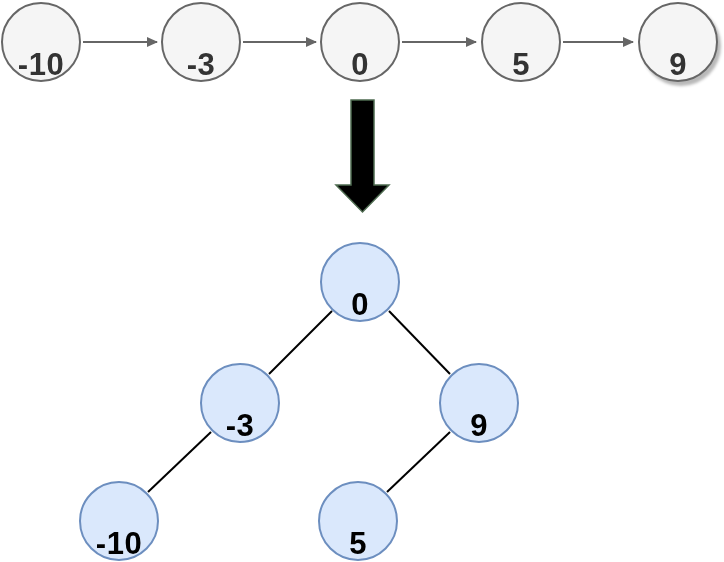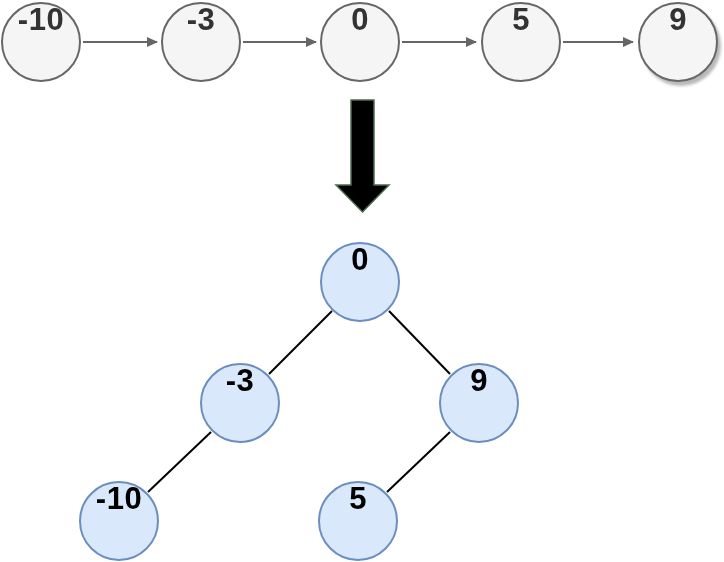--- a/index.html
+++ b/index.html
@@ -21,21 +21,21 @@
     top: 0;
   }
   .node {
     position: absolute;
     width: 80px;
     height: 80px;
     border-radius: 50%;
     box-sizing: border-box;
     border: 2px solid #666666;
     display: flex;
-    align-items: flex-start;
+    align-items: flex-end;
     justify-content: center;
     font-weight: bold;
     font-size: 31px;
     line-height: 1;
     letter-spacing: 0.5px;
   }
   .list-node {
     background: var(--list-node-fill, #f5f5f5);
     border-color: var(--list-node-border, #666666);
     color: var(--list-node-text, #333333);

